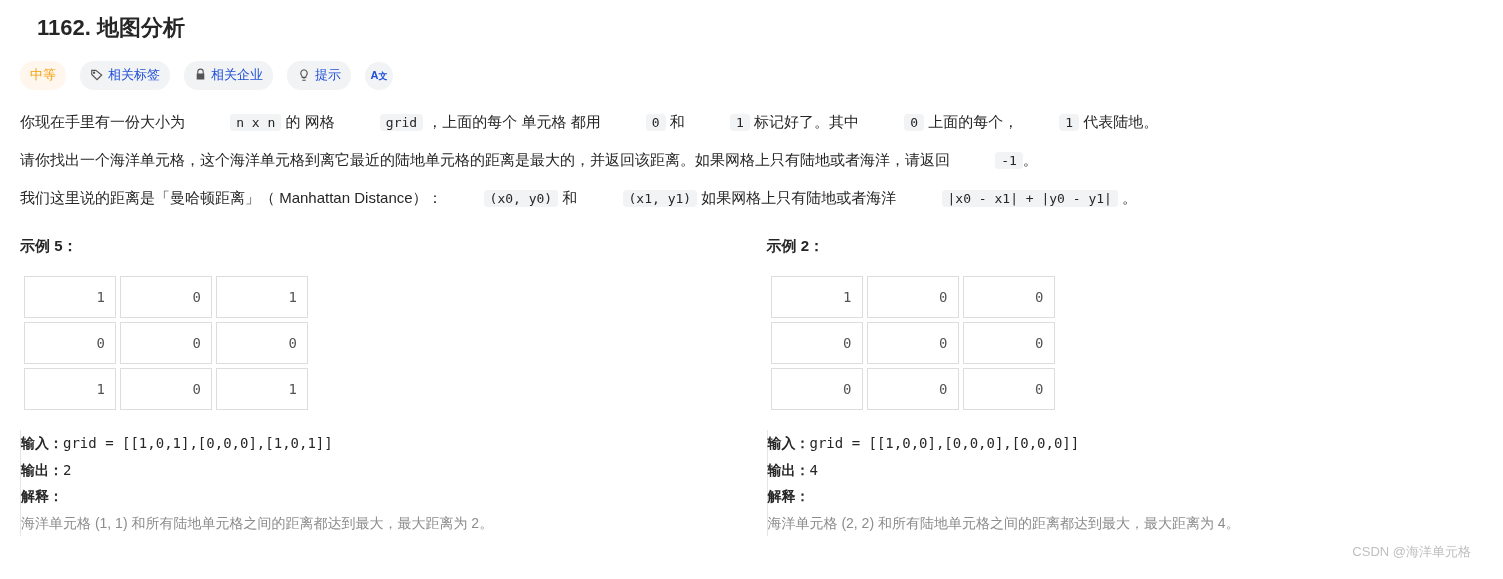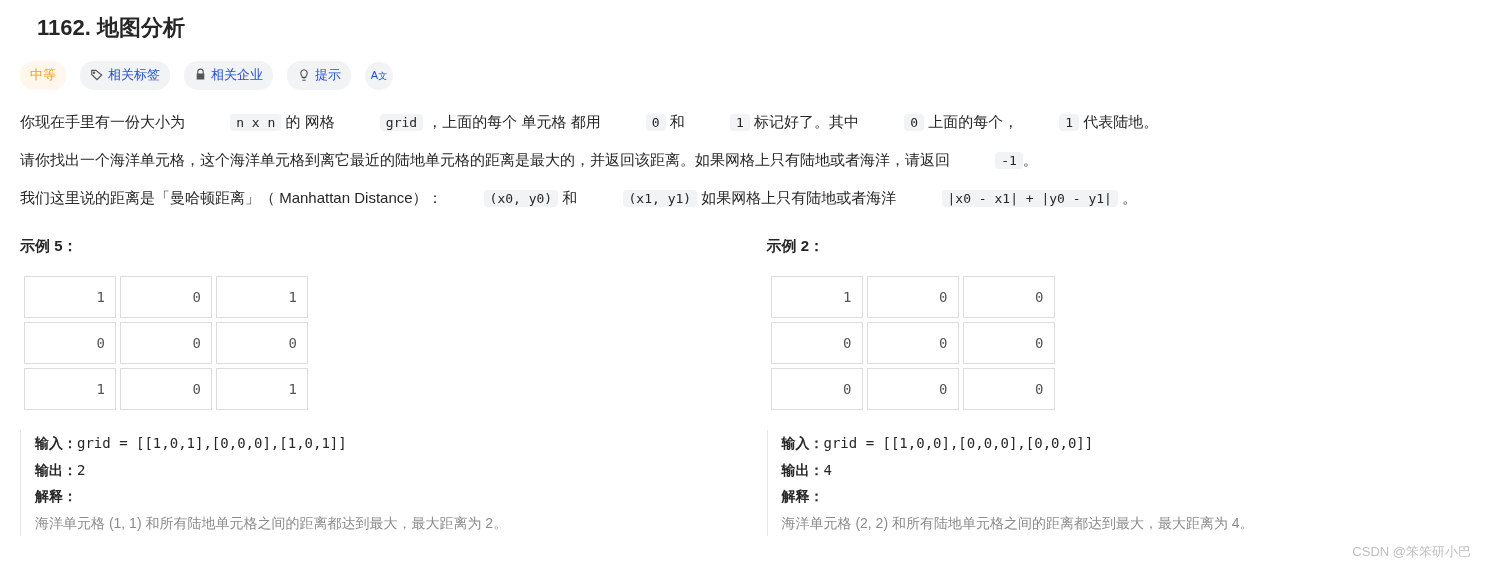--- a/index.html
+++ b/index.html
@@ -84,21 +84,20 @@
     height: 32px;
     text-align: right;
     padding: 4px 10px 4px 4px;
     font-family: Menlo, Consolas, monospace;
     font-size: 14px;
     color: #555;
     background: #fff;
   }
   .ex-block {
     border-left: 1px solid #e5e5e5;
-    padding-left: 14px;
     font-size: 14px;
     line-height: 1.9;
   }
   .ex-block .lab {
     font-weight: 700;
   }
   .mono {
     font-family: Menlo, Consolas, monospace;
   }
   .expl {
@@ -147,21 +146,21 @@
   </span>
   <span class="badge">
     <span class="ico">
       <svg width="14" height="14" viewBox="0 0 24 24" fill="none" stroke="#555" stroke-width="2">
             <path d="M9 21h6M10 17h4M12 3a6 6 0 00-4 10c1 1 1 2 1 3h6c0-1 0-2 1-3a6 6 0 00-4-10z"></path>
           </svg>
     </span>
     <span>提示</span>
   </span>
   <span class="badge round">
-    <span style="font-size:11px;font-weight:400;">A<span style="font-size:9px;">文</span></span>
+    <span style="font-size:11px;font-weight:700;">A<span style="font-size:9px;">文</span></span>
   </span>
 </div>
 
 <div class="desc">
   <p>
     <span>你现在手里有一份大小为 </span><code class="inl">n x n</code><span> 的 网格 </span><code class="inl">grid</code><span> ，上面的每个 单元格 都用 </span><code class="inl">0</code><span> 和 </span><code class="inl">1</code><span> 标记好了。其中 </span><code class="inl">0</code><span> 上面的每个，</span><code class="inl">1</code><span> 代表陆地。</span>
   </p>
   <p>
     <span>请你找出一个海洋单元格，这个海洋单元格到离它最近的陆地单元格的距离是最大的，并返回该距离。如果网格上只有陆地或者海洋，请返回 </span><code class="inl">-1</code><span>。</span>
   </p>
@@ -223,15 +222,15 @@
         </table>
     <div class="ex-block">
       <div><span class="lab">输入：</span><span class="mono">grid = [[1,0,0],[0,0,0],[0,0,0]]</span></div>
       <div><span class="lab">输出：</span><span class="mono">4</span></div>
       <div><span class="lab">解释：</span></div>
       <div class="expl">海洋单元格 (2, 2) 和所有陆地单元格之间的距离都达到最大，最大距离为 4。</div>
     </div>
   </div>
 </div>
 
-<div class="watermark">CSDN @笨笨研小巴</div>
+<div class="watermark">CSDN @海洋单元格</div>
 
 </div>
 
 </body></html>

